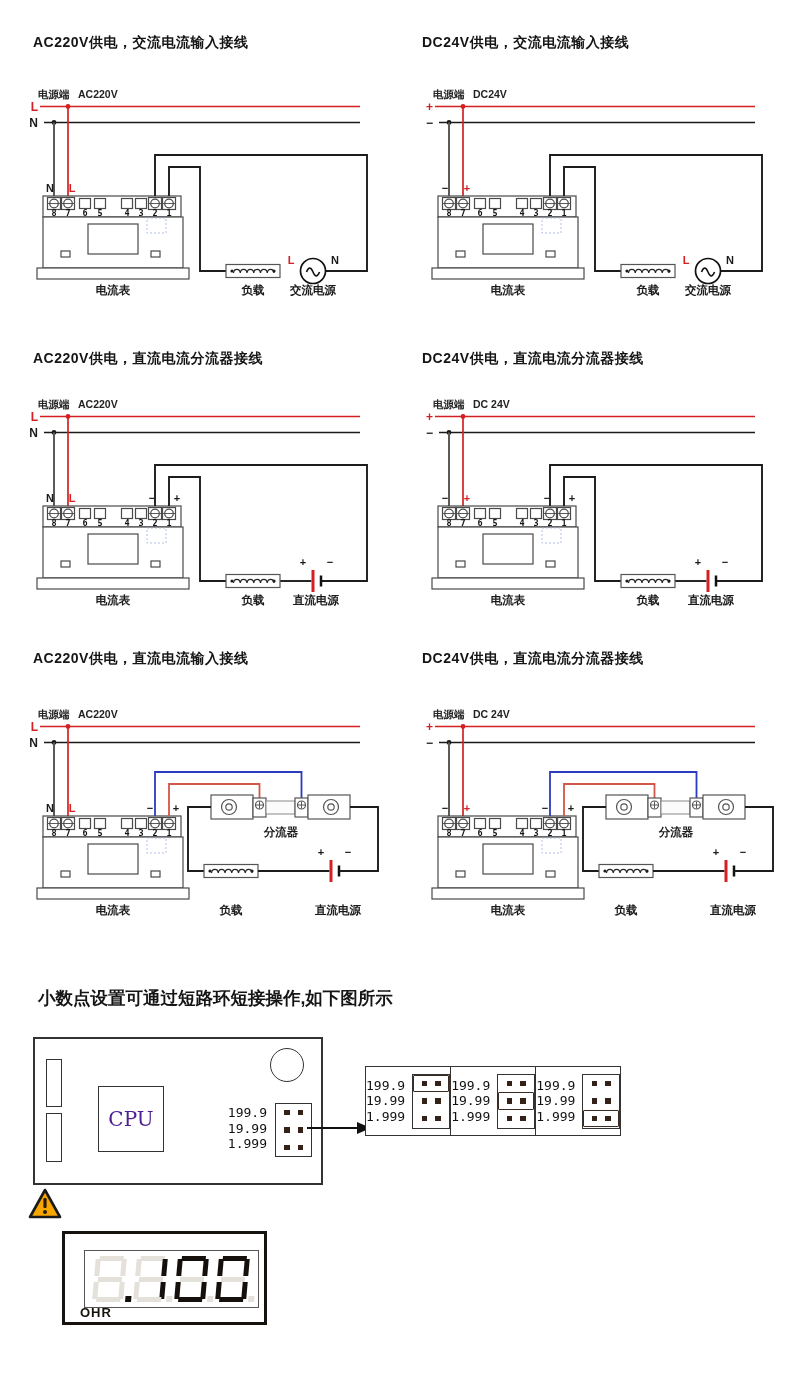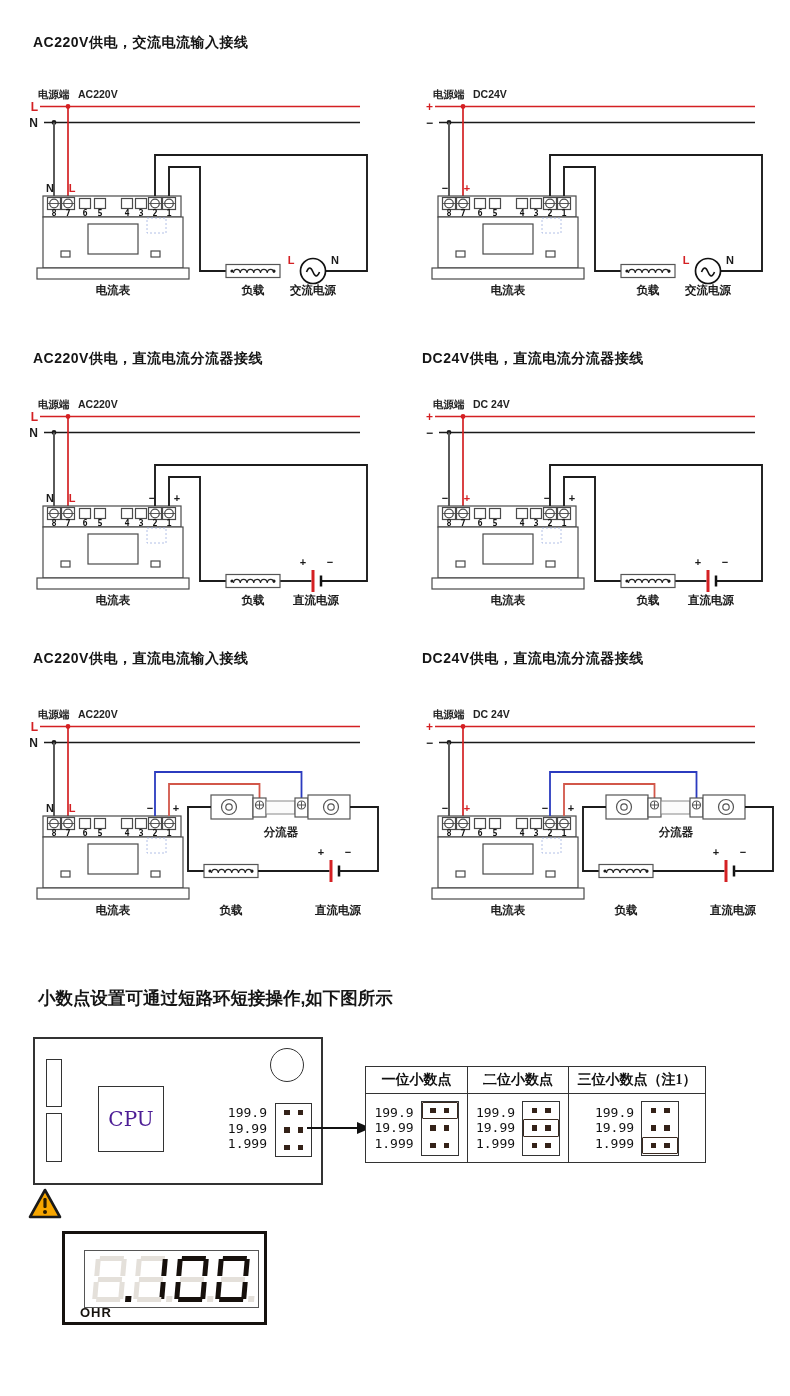--- a/index.html
+++ b/index.html
@@ -170,20 +170,21 @@
       <use href="#acsource" x="313" y="196"></use>
       <text class="tlab red" x="291" y="189" text-anchor="middle">L</text>
       <text class="tlab" x="335" y="189" text-anchor="middle">N</text>
       <text class="complab" x="113" y="219">电流表</text>
       <text class="complab" x="253" y="219">负载</text>
       <text class="complab" x="313" y="219">交流电源</text>
     </svg>
   </section>
 
   <section class="dsec col-r r1" style="left:395px;top:34px">
+    <h2 class="dtitle">DC24V供电，交流电流输入接线</h2>
     <svg class="dsvg" viewBox="0 0 395 235">
       <text class="plab" x="38" y="23">电源端</text>
       <text class="plab" x="78" y="23">DC24V</text>
       <text class="buslab red" x="38" y="36" text-anchor="end">+</text>
       <line class="lred" x1="40" y1="31.5" x2="360" y2="31.5"></line>
       <circle class="fred" cx="68" cy="31.5" r="2.4"></circle>
       <text class="buslab" x="38" y="52" text-anchor="end">−</text>
       <line class="lblk" x1="44" y1="47.5" x2="360" y2="47.5"></line>
       <circle class="fblk" cx="54" cy="47.5" r="2.4"></circle>
       <line class="lred" x1="68" y1="31.5" x2="68" y2="122"></line>
@@ -368,25 +369,20 @@
     </div>
   </div>
 
   <svg class="arrow-svg" viewBox="0 0 70 20">
     <line x1="4" y1="10" x2="54" y2="10" stroke="#111" stroke-width="2"></line>
     <polygon points="54,4 68,10 54,16" fill="#111"></polygon>
   </svg>
 
   <table class="jtable">
     <tbody>
-        <tr>
-      <th class="c1">一位小数点</th>
-      <th class="c2">二位小数点</th>
-      <th class="c3">三位小数点（注1）</th>
-    </tr>
     <tr>
       <td>
         <div class="optcell">
           <div class="vals">
             <div>199.9</div>
             <div>19.99</div>
             <div>1.999</div>
           </div>
           <div class="jblock cell-jblock">
             <div class="jrow ring">

